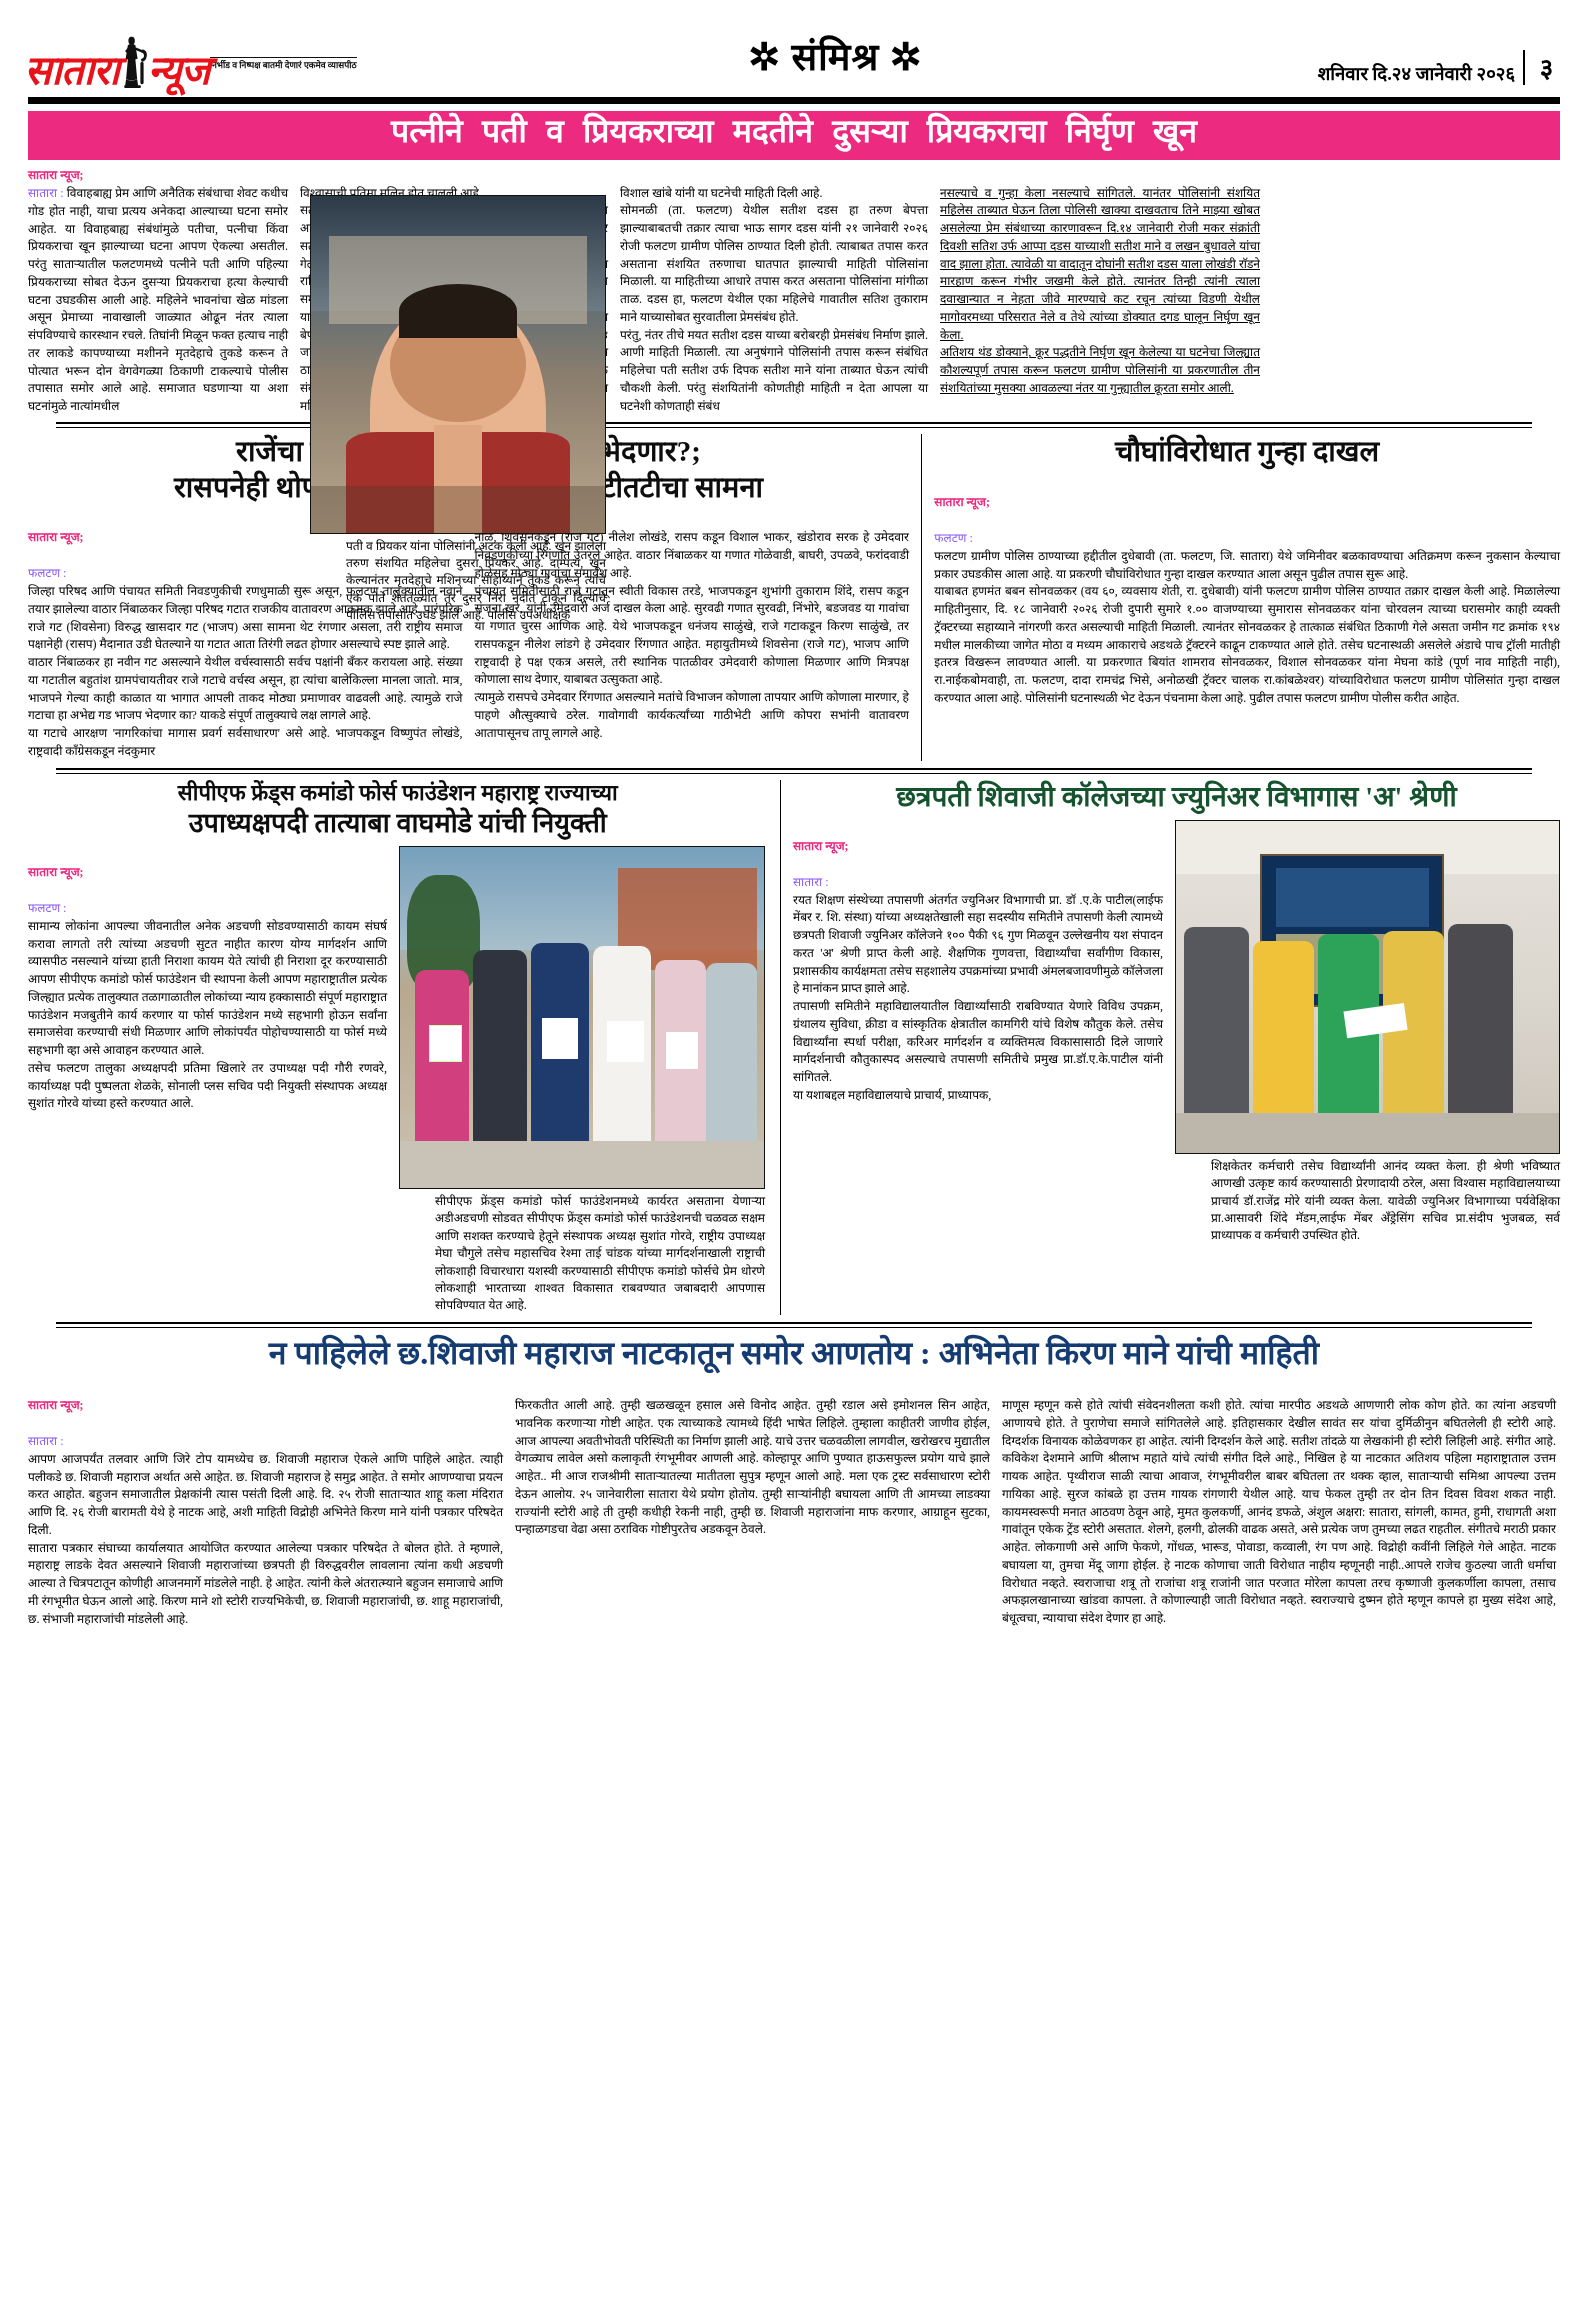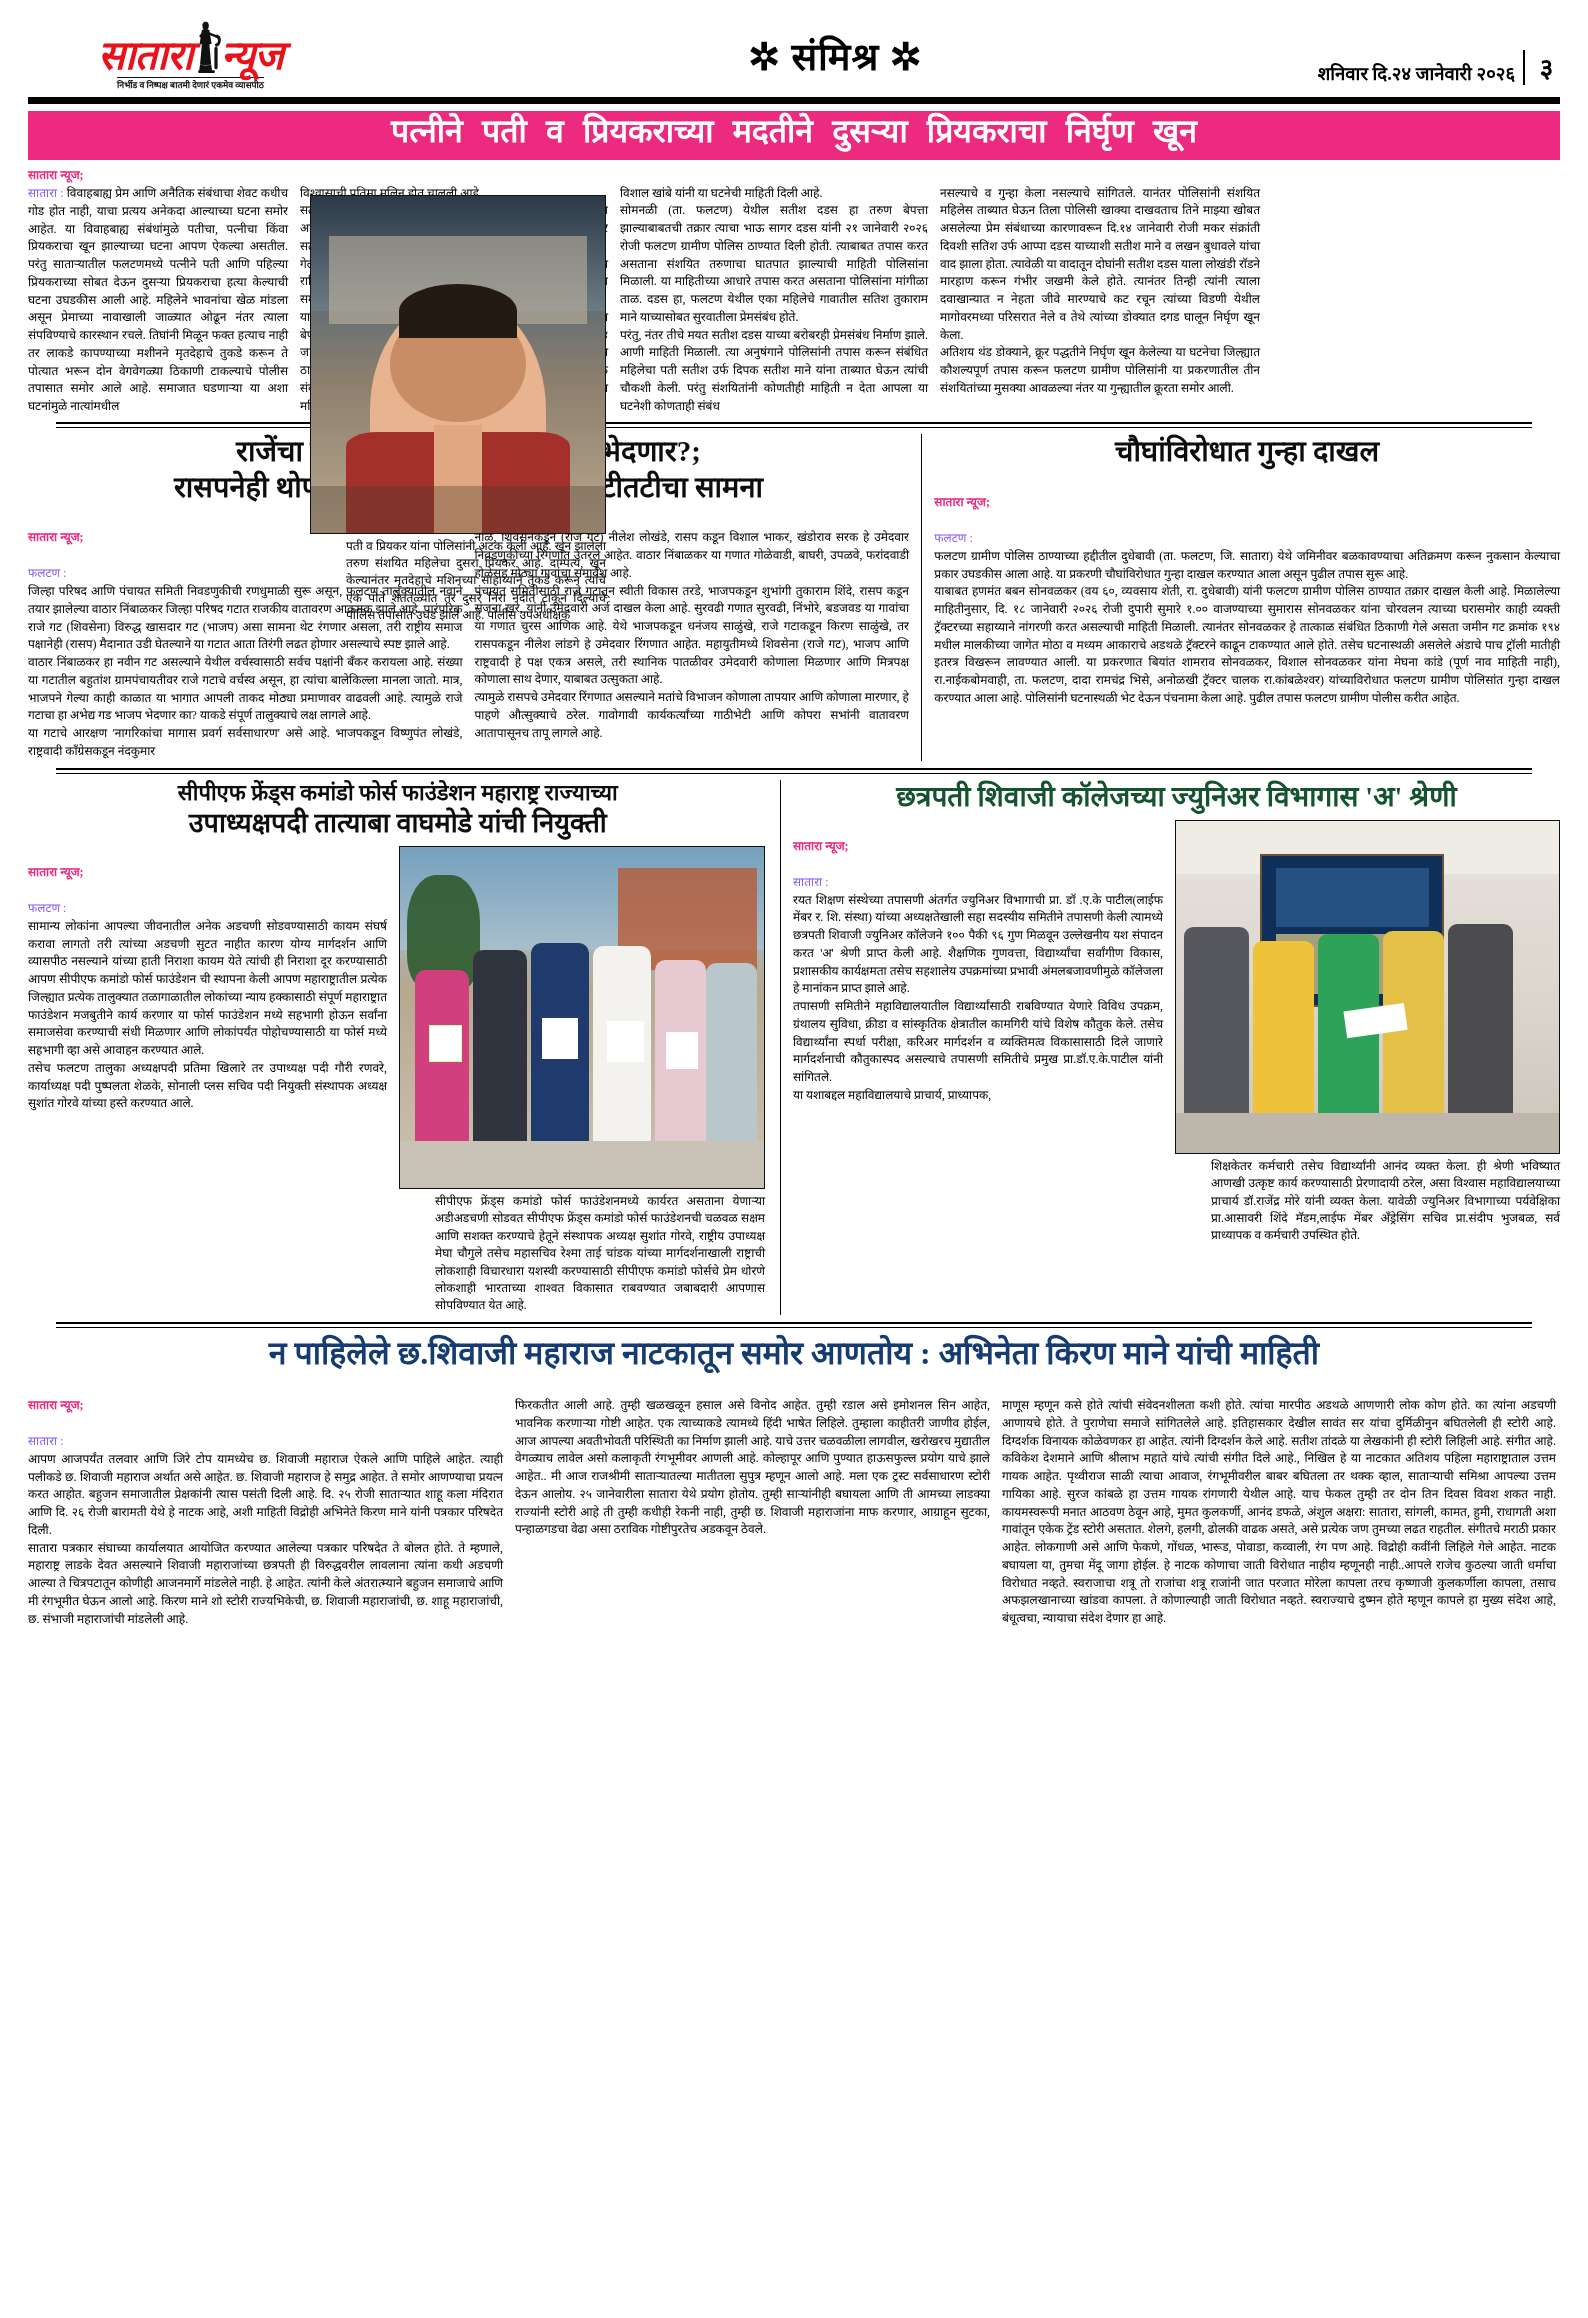--- a/index.html
+++ b/index.html
@@ -22,21 +22,21 @@
   .masthead {
     position: relative;
     height: 97px;
     display: flex;
     align-items: flex-end;
     padding: 0 28px 3.7px 28px;
   }
   .logo-block {
     width: 325px;
     display: flex;
-    flex-direction: column;
+    flex-direction: row;
     align-items: center;
     justify-content: center;
     position: relative;
     padding-bottom: 1.9px;
   }
   .logo-main {
     position: relative;
     display: flex;
     align-items: flex-end;
     justify-content: center;
@@ -265,21 +265,21 @@
 गेल्या काही दिवसांपासून फलटण तालुका हा एका कारणाने नेहमीच चर्चेत राहिला आहे. दररोज या घटनेने माणुसकीतील काळे कृत्य पुन्हा करून समोर आले आहे.
 या क्रूर घटनेचे जिल्ह्यात खळबळ उडाली असून मयत सतीश दडस यांच्या बेपत्ता होऊन दोन दिवसानंतर केल्यानंतर या गुन्ह्याला वाचा फुटली. १४ जानेवारीपासून बेपत्ता असल्याने त्याच्या भावाने फलटण ग्रामीण पोलीस ठाण्यात तक्रार दिली होती. पोलीस तपासात सतीश दडस याचा अनैतिक संबंधांतून काटा काढण्यात आल्याचे समोर आले. याप्रकरणी संशयित महिला, तिचा</span>
       </div>
 
       <div class="col" style="width:308px; white-space:pre-line;">
         <span>विशाल खांबे यांनी या घटनेची माहिती दिली आहे.
 सोमनळी (ता. फलटण) येथील सतीश दडस हा तरुण बेपत्ता झाल्याबाबतची तक्रार त्याचा भाऊ सागर दडस यांनी २१ जानेवारी २०२६ रोजी फलटण ग्रामीण पोलिस ठाण्यात दिली होती. त्याबाबत तपास करत असताना संशयित तरुणाचा घातपात झाल्याची माहिती पोलिसांना मिळाली. या माहितीच्या आधारे तपास करत असताना पोलिसांना मांगीळा ताळ. दडस हा, फलटण येथील एका महिलेचे गावातील सतिश तुकाराम माने याच्यासोबत सुरवातीला प्रेमसंबंध होते.
 परंतु, नंतर तीचे मयत सतीश दडस याच्या बरोबरही प्रेमसंबंध निर्माण झाले. आणी माहिती मिळाली. त्या अनुषंगाने पोलिसांनी तपास करून संबंधित महिलेचा पती सतीश उर्फ दिपक सतीश माने यांना ताब्यात घेऊन त्यांची चौकशी केली. परंतु संशयितांनी कोणतीही माहिती न देता आपला या घटनेशी कोणताही संबंध</span>
       </div>
 
-      <div class="col" style="width:320px; white-space:pre-line;">
+      <div class="col" style="width:320px; white-space:pre-line;text-decoration:underline;">
         <span>नसल्याचे व गुन्हा केला नसल्याचे सांगितले. यानंतर पोलिसांनी संशयित महिलेस ताब्यात घेऊन तिला पोलिसी खाक्या दाखवताच तिने माझ्या खोबत असलेल्या प्रेम संबंधाच्या कारणावरून दि.१४ जानेवारी रोजी मकर संक्रांती दिवशी सतिश उर्फ आप्पा दडस याच्याशी सतीश माने व लखन बुधावले यांचा वाद झाला होता. त्यावेळी या वादातून दोघांनी सतीश दडस याला लोखंडी राॅडने मारहाण करून गंभीर जखमी केले होते. त्यानंतर तिन्ही त्यांनी त्याला दवाखान्यात न नेहता जीवे मारण्याचे कट रचून त्यांच्या विडणी येथील मागोवरमध्या परिसरात नेले व तेथे त्यांच्या डोक्यात दगड घालून निर्घृण खून केला.
 अतिशय थंड डोक्याने, क्रूर पद्धतीने निर्घृण खून केलेल्या या घटनेचा जिल्ह्यात कौशल्यपूर्ण तपास करून फलटण ग्रामीण पोलिसांनी या प्रकरणातील तीन संशयितांच्या मुसक्या आवळल्या नंतर या गुन्ह्यातील क्रूरता समोर आली.</span>
       </div>
     </div>
 
     <div style="position:absolute; left:310px; top:195px; width:296px; height:339px;">
       <div class="photo" style="width:296px;height:339px;">
         <div class="sky" style="background:linear-gradient(180deg,#3c4c5e 0%,#5b6b74 28%,#8d7f6e 55%,#b9a88e 100%);"></div>
         <div style="position:absolute;left:0;top:0;width:100%;height:34%;background:linear-gradient(180deg,#2c3a48,#6d7b84);"></div>
         <div style="position:absolute;left:6%;top:12%;width:88%;height:26%;background:#c8b9a2;opacity:.55;"></div>

